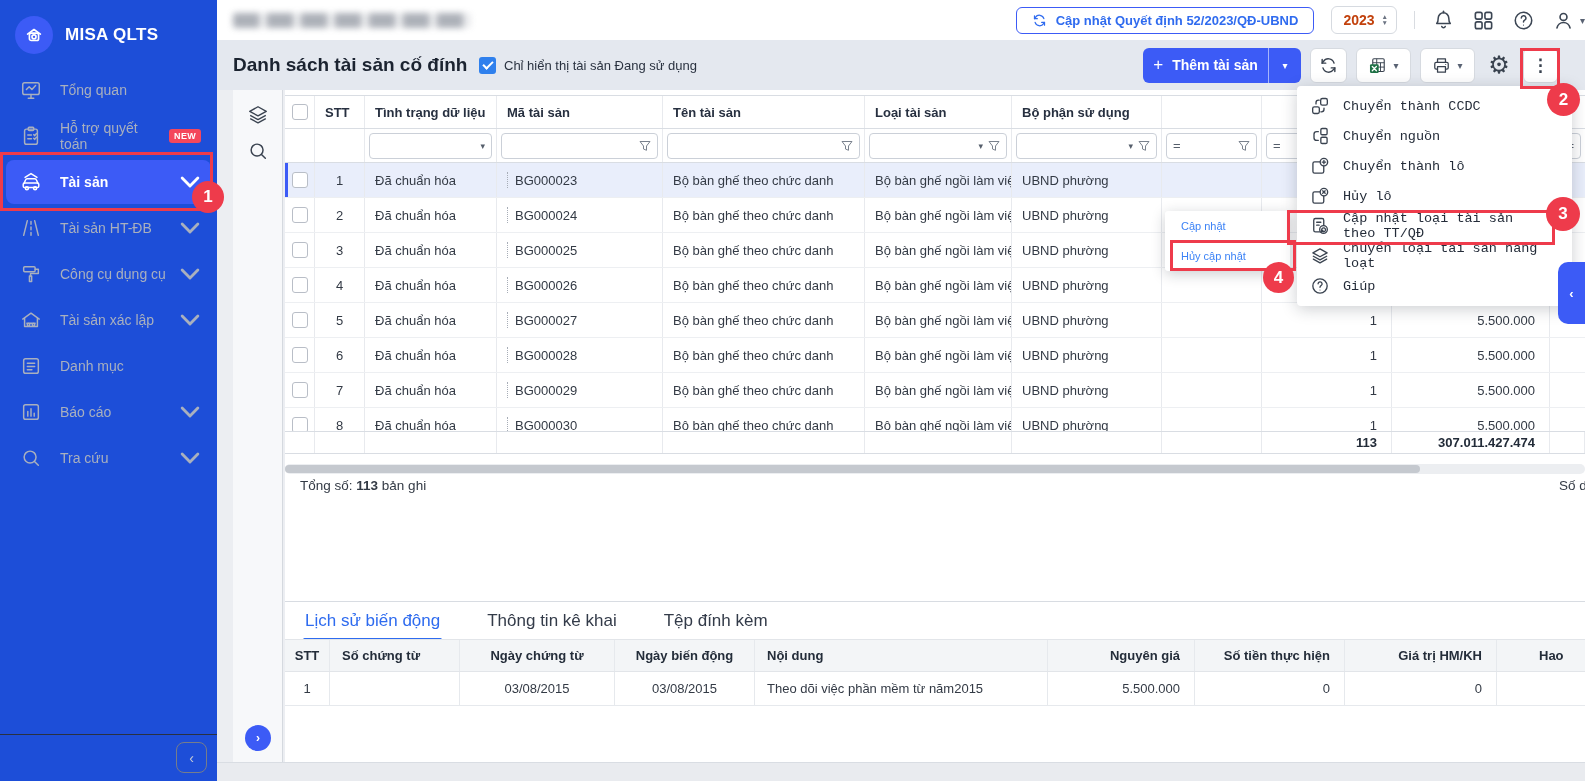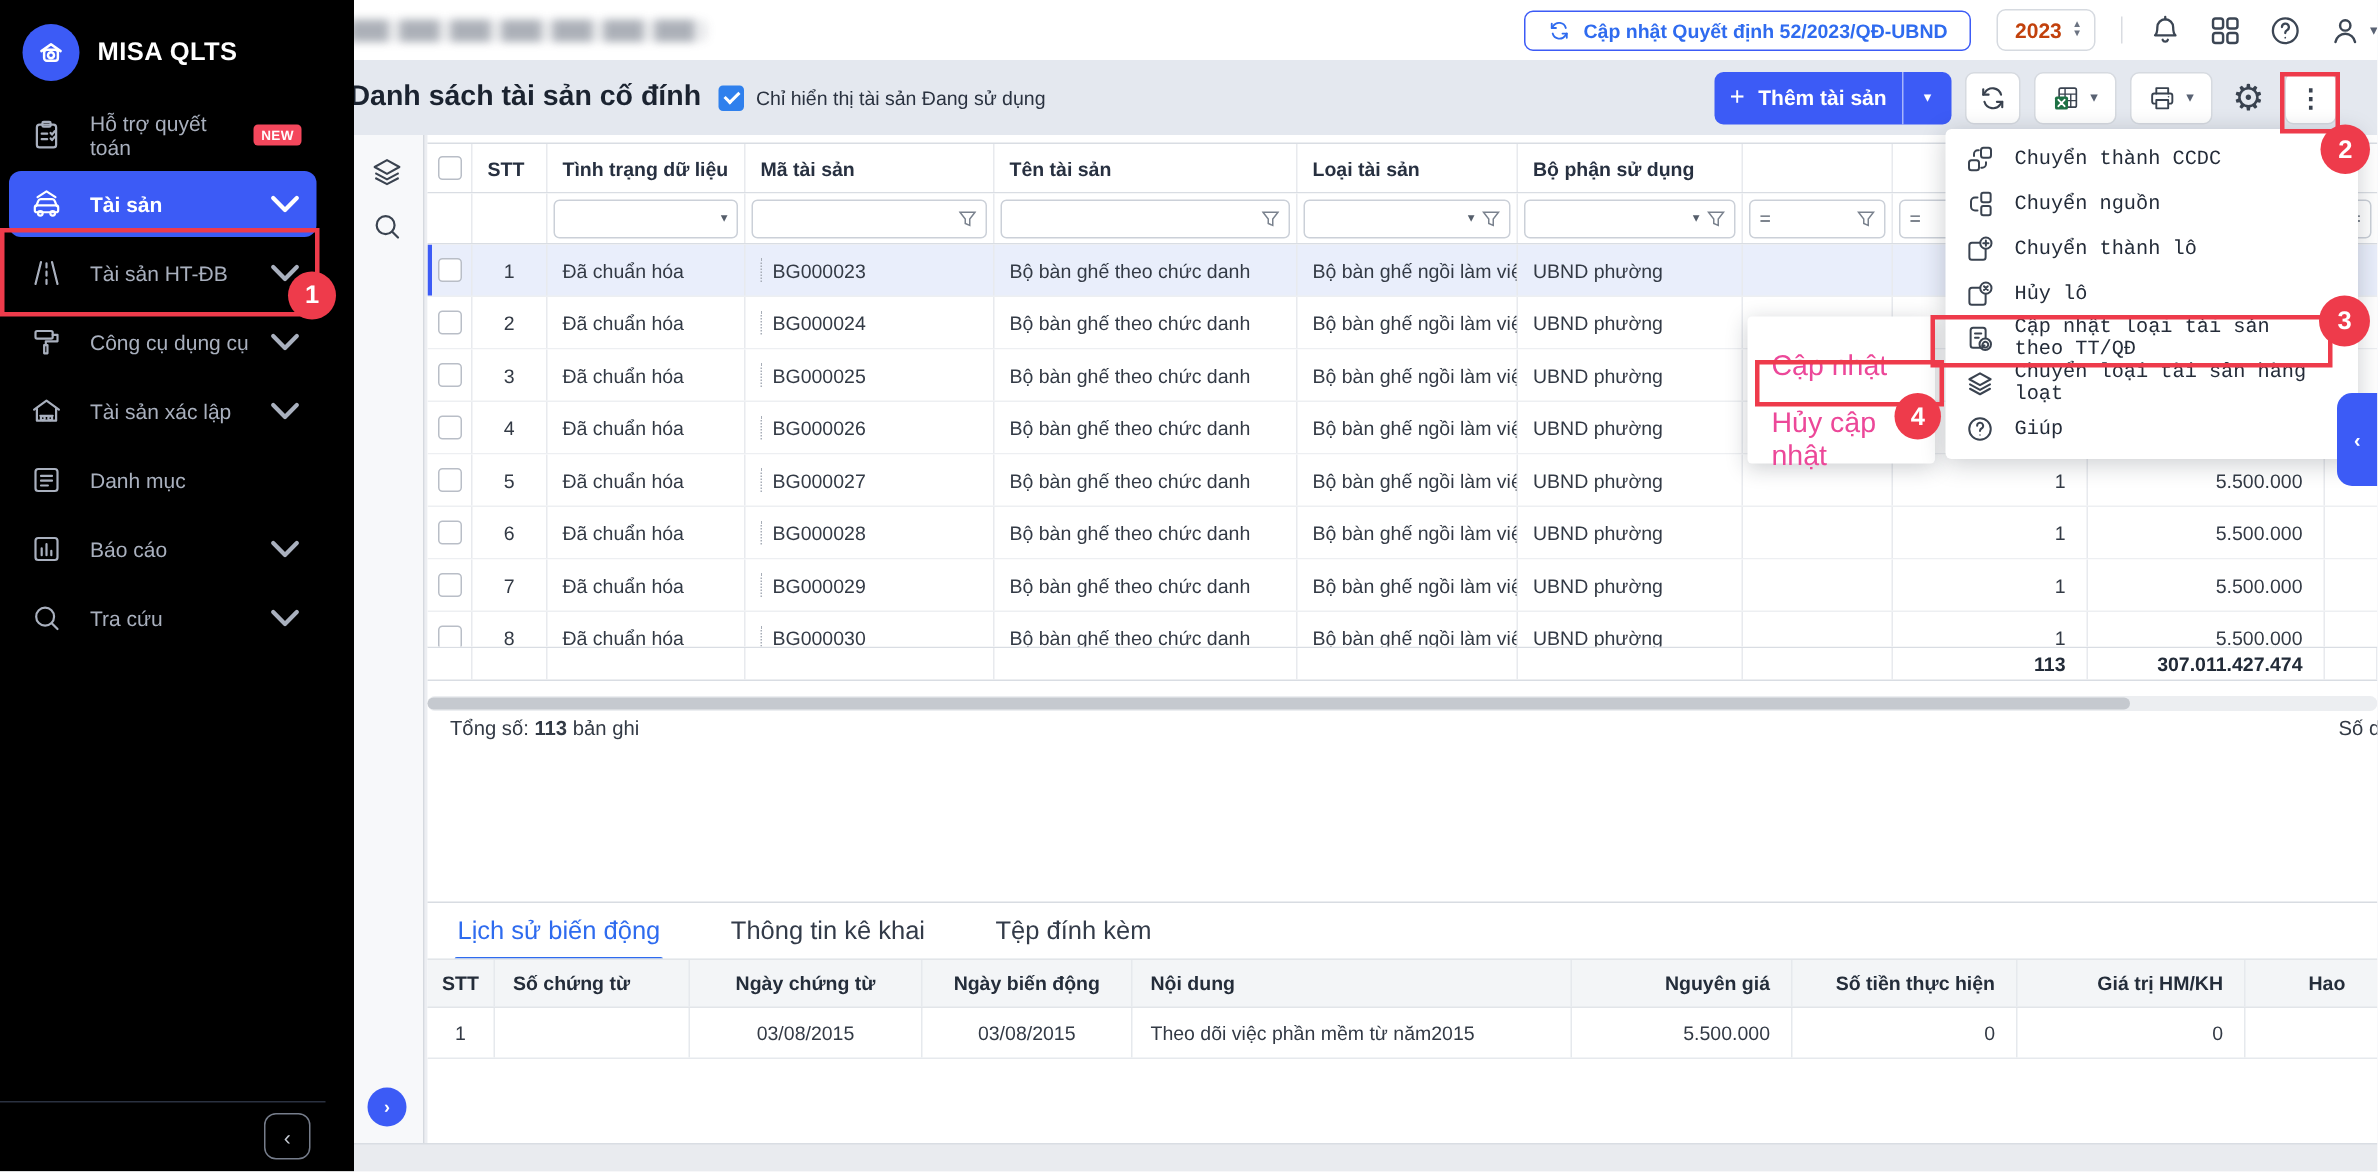--- a/index.html
+++ b/index.html
@@ -1,21 +1,21 @@
 <!DOCTYPE html>
 <html><head>
 <meta charset="utf-8">
 <style>
   * { margin:0; padding:0; box-sizing:border-box; }
   html,body { width:1585px; height:781px; }
   body { font-family:"Liberation Sans","DejaVu Sans",sans-serif; font-size:13px; color:#333A45; }
   #root { position:relative; width:1585px; height:781px; background:#ECEEF2; overflow:hidden; }
 
   
-  .sidebar { position:absolute; left:0; top:0; width:236px; height:781px; background:#000000; z-index:5; }
+  .sidebar { position:absolute; left:0; top:0; width:217px; height:781px; background:#1d4ed8; z-index:5; }
   .logo-row { display:flex; align-items:center; gap:12px; padding:11px 0 0 15px; height:58px; }
   .logo-circle { width:38px; height:38px; border-radius:50%; background:#3C5BF6; display:flex; align-items:center; justify-content:center; }
   .logo-circle svg { width:22px; height:22px; }
   .brand { color:#FFFFFF; font-size:17px; font-weight:bold; letter-spacing:.3px; }
   .side-menu { position:absolute; top:66px; left:0; width:217px; }
   .side-item { position:relative; display:flex; align-items:center; height:44px; margin:2px 6px; padding:0 10px 0 14px; border-radius:8px; color:#A9B0BE; cursor:pointer; }
   .side-item .icn { width:22px; height:22px; color:#A9B0BE; flex:0 0 22px; }
   .side-item .side-label { margin-left:18px; font-size:14px; }
   .side-item.active { background:#3C5BF6; color:#FFFFFF; }
   .side-item.active .icn { color:#FFFFFF; }
@@ -117,21 +117,21 @@
   .d-hao { padding-left:42px; }
 
   .footer-strip { position:absolute; left:0; top:672px; width:1368px; height:19px; background:#E9EBEF; border-top:1px solid #D9DDE3; }
 
   
   .menu { position:absolute; left:1297px; top:86px; width:275px; background:#fff; border-radius:4px; box-shadow:0 3px 16px rgba(25,32,45,.22); padding:5px 0; z-index:20;font-family:Liberation Mono, monospace; }
   .menu-item { height:30px; display:flex; align-items:center; padding:0 13px; gap:13px; font-size:13.5px; color:#242C39; cursor:pointer; }
   .menu-item .icn { width:20px; height:20px; color:#3A4350; flex:0 0 20px; }
   .menu-arrow { margin-left:auto; font-size:15px; color:#39424F; }
   .submenu { position:absolute; left:1165px; top:211px; width:125px; background:#fff; border-radius:3px; box-shadow:0 3px 14px rgba(25,32,45,.22); z-index:19; }
-  .submenu-item { height:30px; display:flex; align-items:center; padding:0 16px; font-size:19px; color:#ec4899; cursor:pointer;margin-top:19px; }
+  .submenu-item { height:30px; display:flex; align-items:center; padding:0 16px; font-size:11px; color:#3b82f6; cursor:pointer; }
 
   .blue-tab { position:absolute; left:1558px; top:262px; width:27px; height:62px; background:#3C5BF6; border-radius:10px 0 0 10px; color:#fff; display:flex; align-items:center; justify-content:center; font-size:13px; font-weight:bold; z-index:25; cursor:pointer; }
 
   
   .ann-box { position:absolute; border:3px solid #EE3B4B; z-index:30; pointer-events:none; }
   .ann-circle { position:absolute; background:#EE3B4B; border-radius:50%; color:#fff; font-weight:bold; font-size:17px; display:flex; align-items:center; justify-content:center; z-index:31; pointer-events:none; }
   #ann-box-1 { left:0; top:152px; width:213px; height:59px; }
   #ann-c-1 { left:192px; top:181px; width:32px; height:32px; }
   #ann-box-2 { left:1520px; top:48px; width:40px; height:41px; }
   #ann-c-2 { left:1547px; top:83px; width:33px; height:33px; }
@@ -153,20 +153,30 @@
       <div class="logo-circle">
         <svg viewBox="0 0 24 24" fill="none" stroke="#fff" stroke-width="1.8" stroke-linecap="round" stroke-linejoin="round">
             <path d="M5 11l7-5 7 5"></path>
             <rect x="7" y="10" width="10" height="8" rx="2"></rect>
             <circle cx="12" cy="14" r="2.2"></circle>
           </svg>
       </div>
       <div class="brand">MISA QLTS</div>
     </div>
     <div class="side-menu">
+        <div class="side-item">
+          <span class="icn">
+            <svg viewBox="0 0 24 24" fill="none" stroke="currentColor" stroke-width="1.6" stroke-linecap="round" stroke-linejoin="round">
+              <rect x="3" y="4" width="18" height="13" rx="2"></rect>
+              <path d="M7 11.5l3-3 3 3 4-4.5"></path>
+              <path d="M9 21h6M12 17v4"></path>
+            </svg>
+          </span>
+          <span class="side-label">Tổng quan</span>
+        </div>
         <div class="side-item">
           <span class="icn">
             <svg viewBox="0 0 24 24" fill="none" stroke="currentColor" stroke-width="1.6" stroke-linecap="round" stroke-linejoin="round">
               <rect x="5" y="4.5" width="14" height="16.5" rx="2"></rect>
               <rect x="9" y="2.5" width="6" height="3.5" rx="1"></rect>
               <path d="M8.5 11h4M8.5 15h4M15 10.5l1 1.2 2-2.4M15 14.5l1 1.2 2-2.4"></path>
             </svg>
           </span>
           <span class="side-label">Hỗ trợ quyết toán</span>
           <span class="new-badge">NEW</span>

